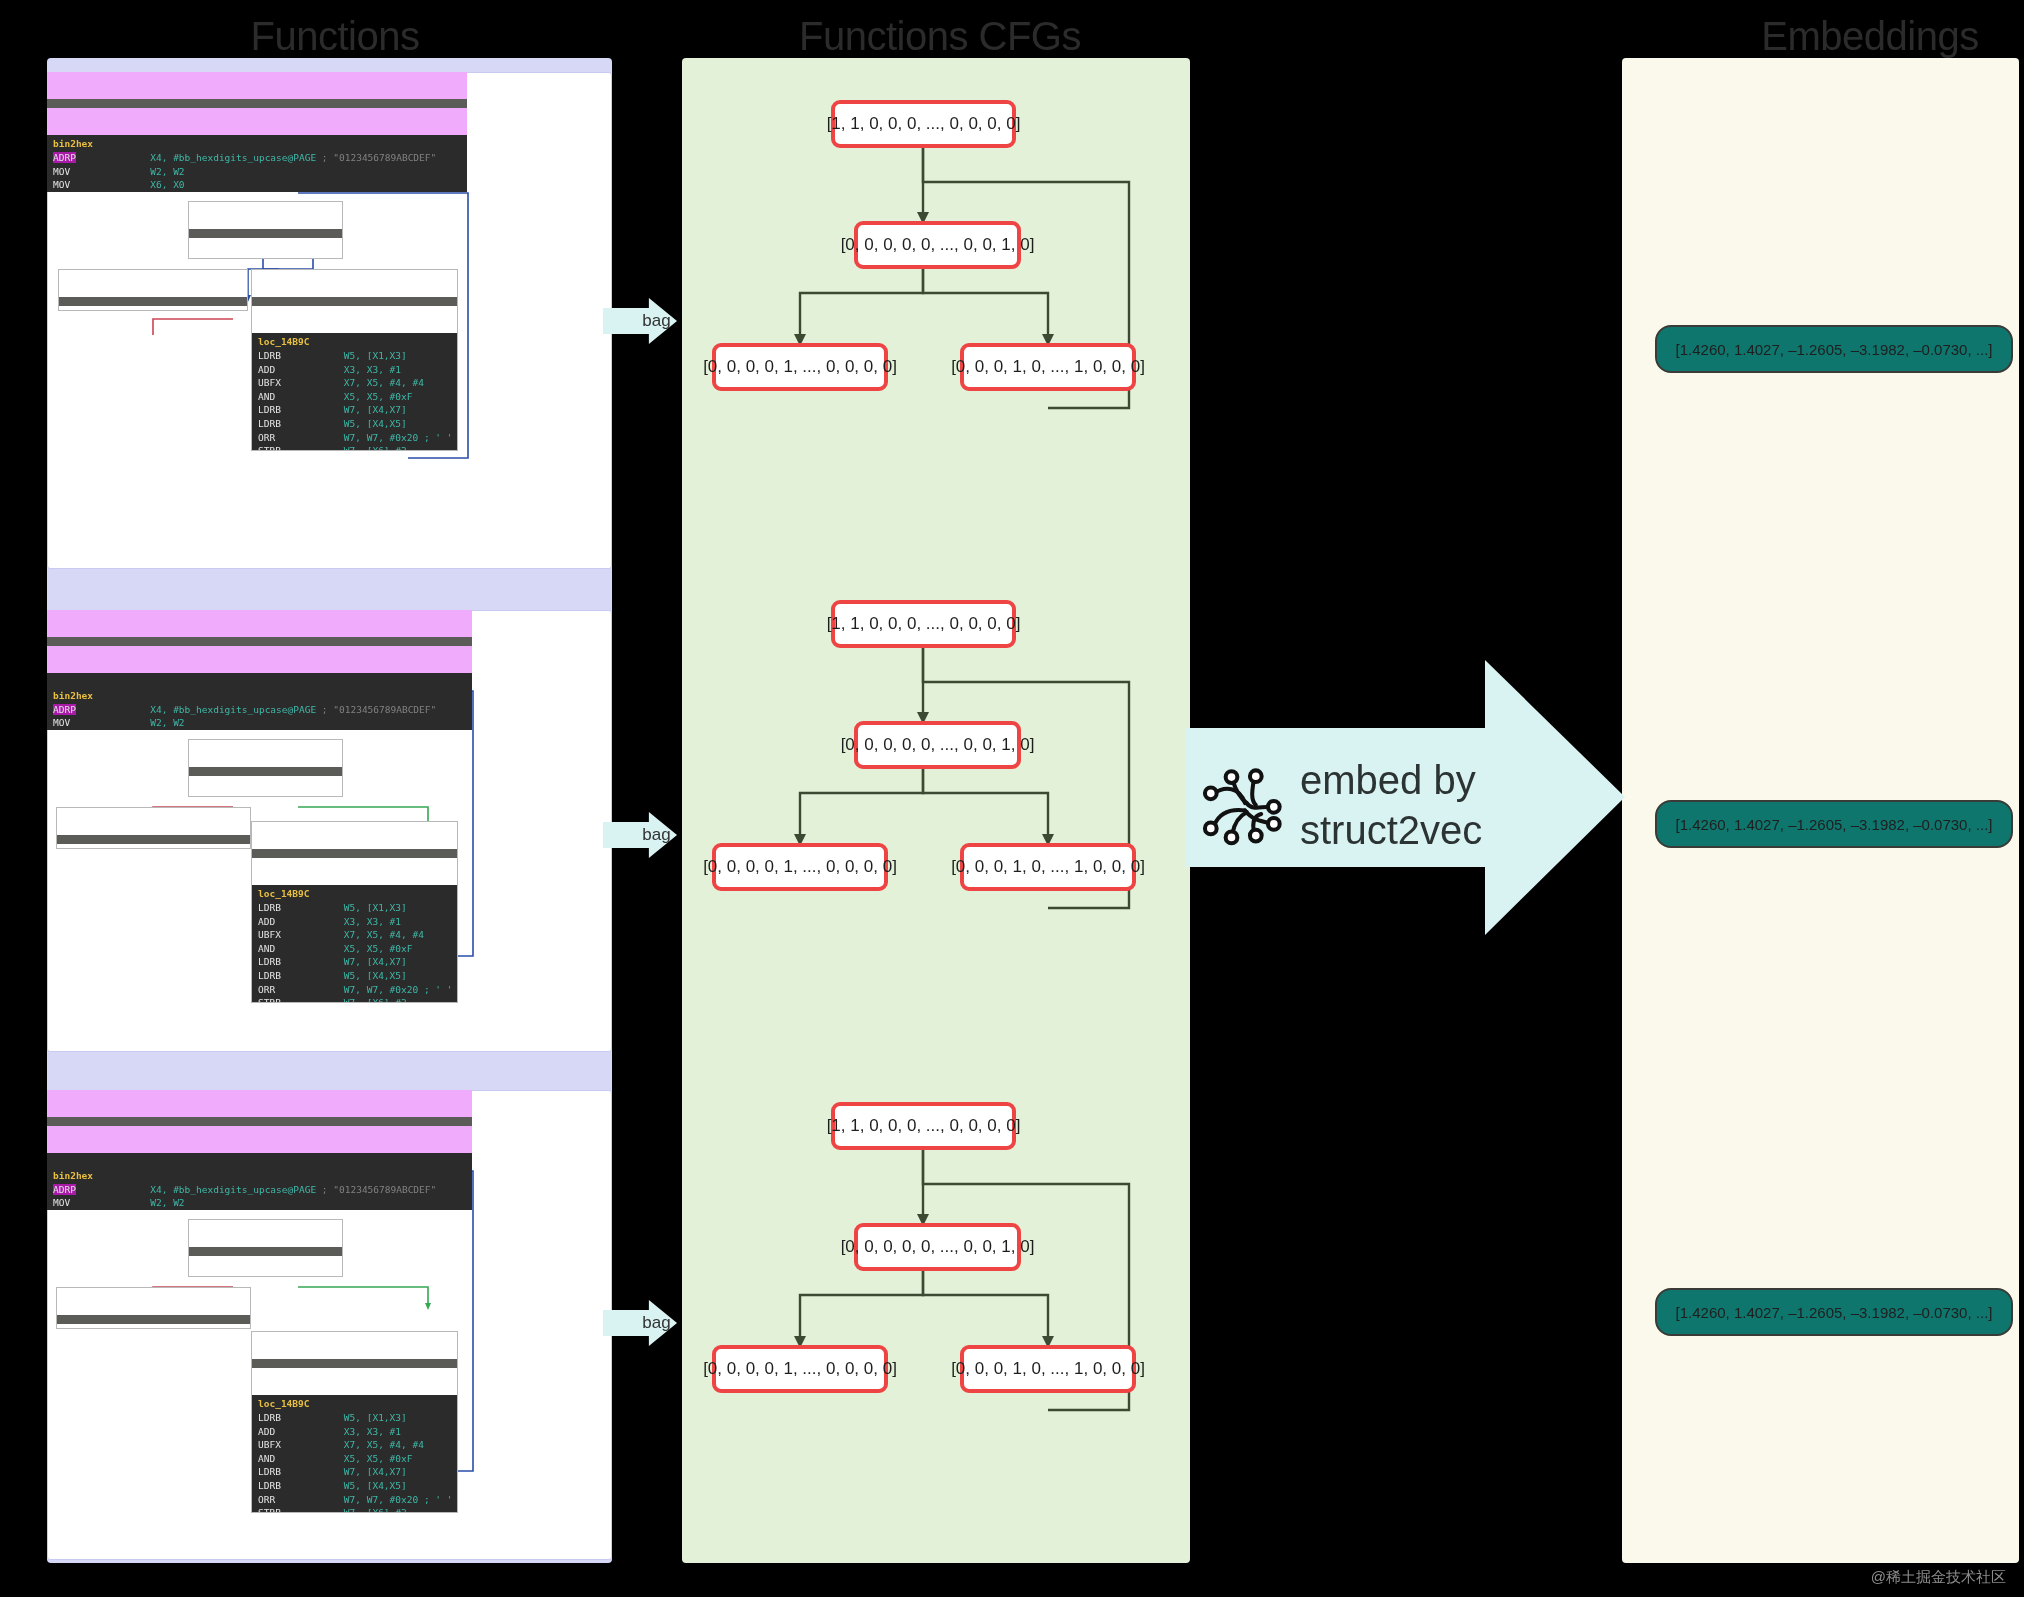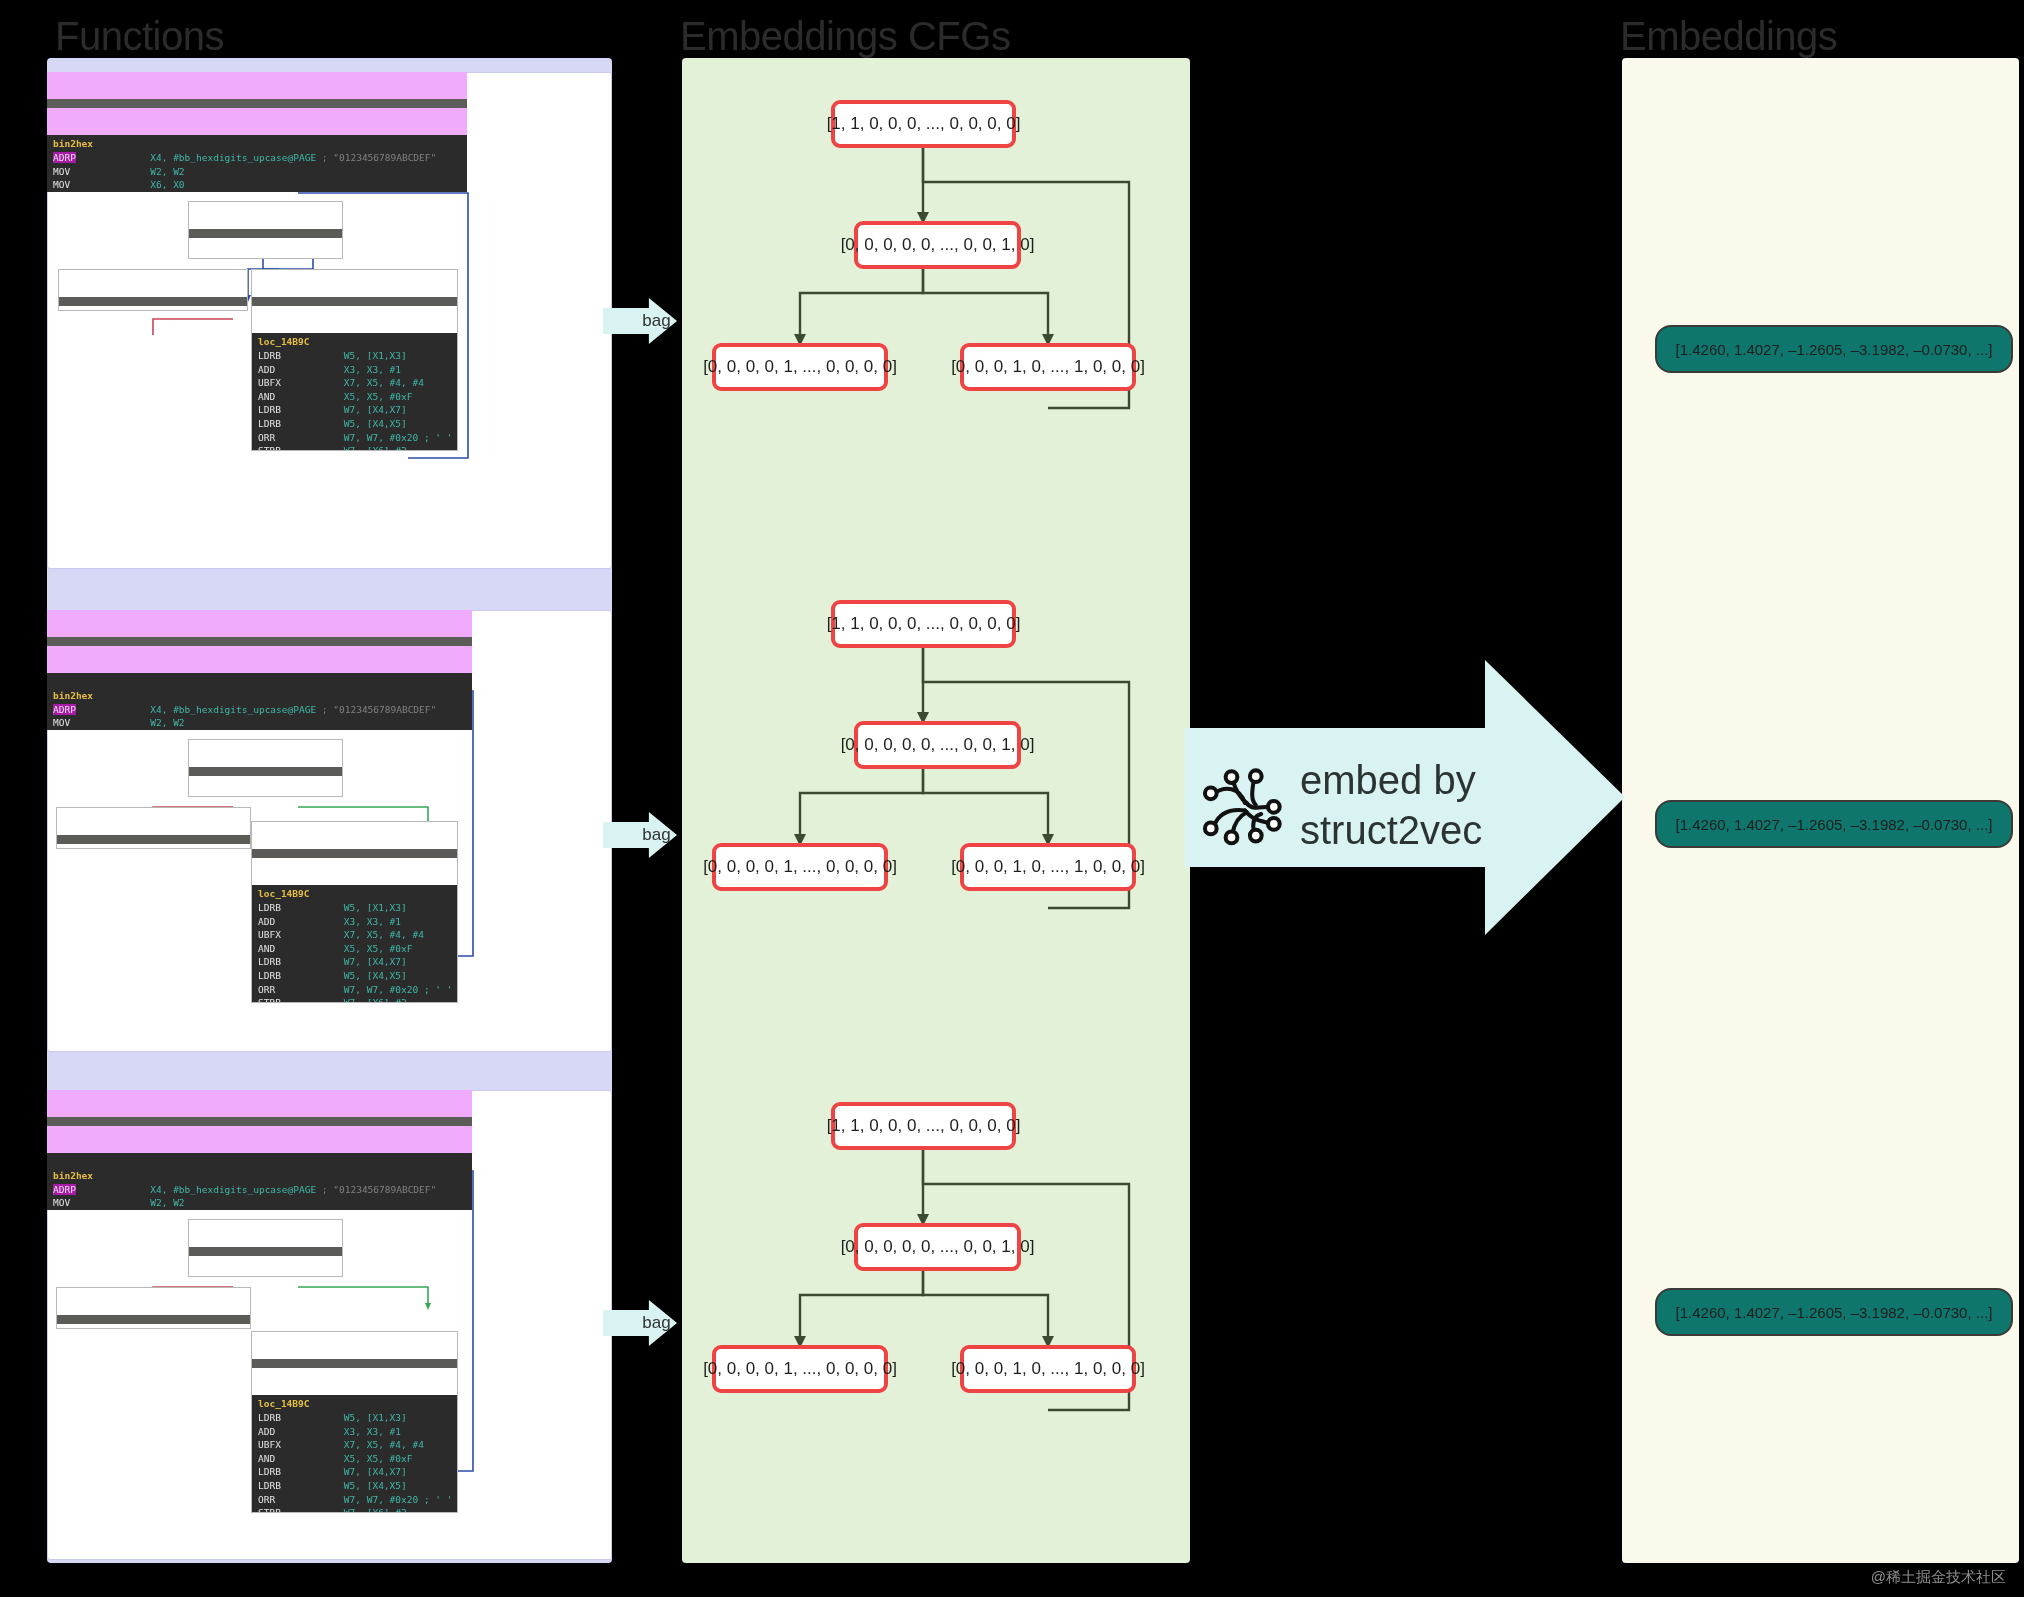--- a/index.html
+++ b/index.html
@@ -12,21 +12,21 @@
   .stage { position: relative; width: 2024px; height: 1597px; }
 
   
   .col-title {
     position: absolute;
     font-size: 40px;
     font-weight: 400;
     color: #2b2b2b;
     letter-spacing: -0.5px;
     white-space: nowrap;
-    text-align: left;
+    text-align: center;
   }
   #t-functions { left: 55px;  top: 14px; width: 560px; }
   #t-cfgs      { left: 680px; top: 14px; width: 520px; }
   #t-emb       { left: 1620px;top: 14px; width: 500px; }
 
   
   .panel { position: absolute; border-radius: 4px; }
   #panel-functions { left: 47px;  top: 58px;  width: 565px;  height: 1505px; background: #d7d8f5; }
   #panel-cfgs      { left: 682px; top: 58px;  width: 508px;  height: 1505px; background: #e3f1d8; }
   #panel-emb       { left: 1622px;top: 58px;  width: 397px;  height: 1505px; background: #faf9ec; }
@@ -140,21 +140,21 @@
     position: absolute; right: 18px; bottom: 10px;
     font-size: 15px; color: #8c8c8c;
   }
 </style>
 </head>
 <body>
 
 <div class="stage">
 
   <div class="col-title" id="t-functions">Functions</div>
-  <div class="col-title" id="t-cfgs">Embeddings CFGs</div>
+  <div class="col-title" id="t-cfgs">Functions CFGs</div>
   <div class="col-title" id="t-emb">Embeddings</div>
 
   <div class="panel" id="panel-functions"></div>
   <div class="panel" id="panel-cfgs"></div>
   <div class="panel" id="panel-emb"></div>
 
   <div class="fn-card" id="fn-1">
     <div class="fn-inner">
       <svg style="position:absolute;left:0;top:0;width:565px;height:497px;overflow:visible">
         <path d="M265,178 L265,196 L200,196 L200,222" stroke="#2a4ea8" stroke-width="1.6" fill="none"></path>

